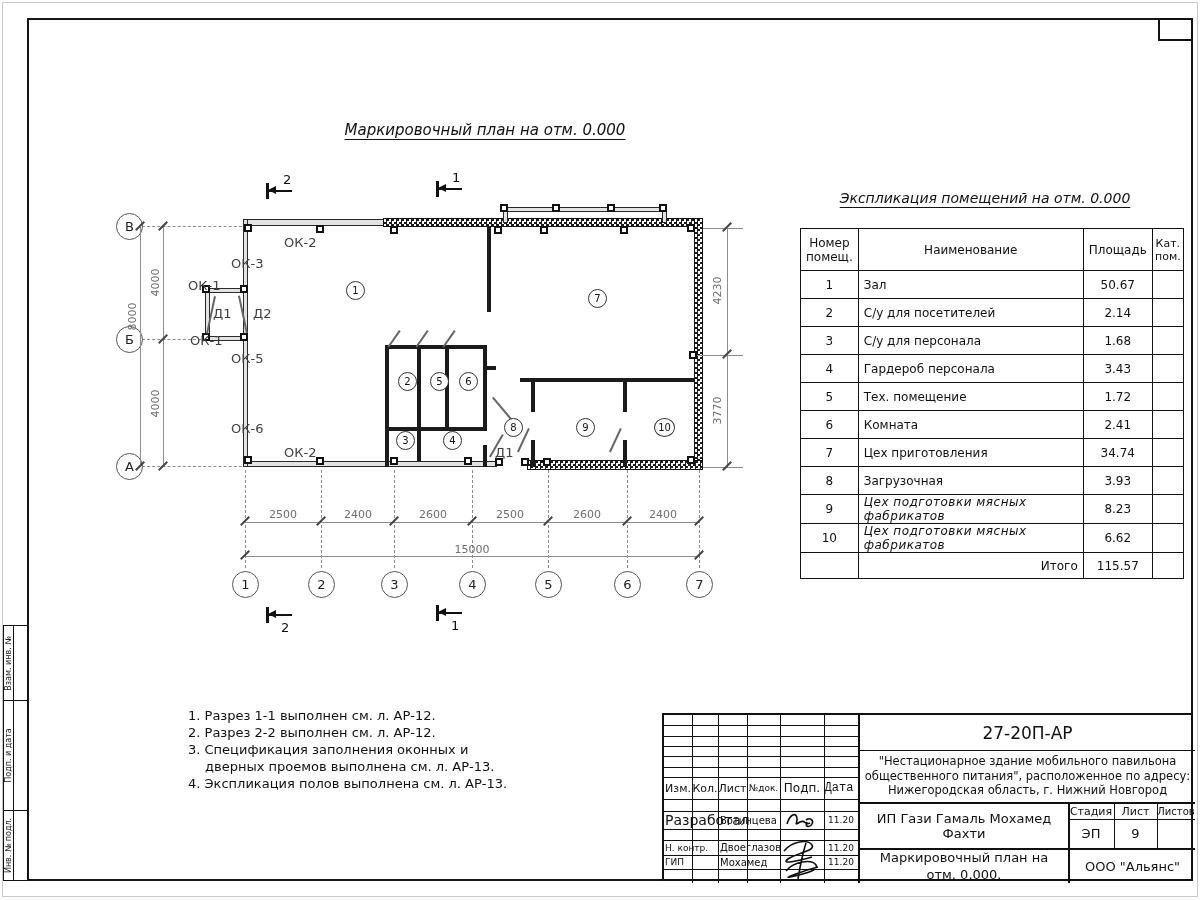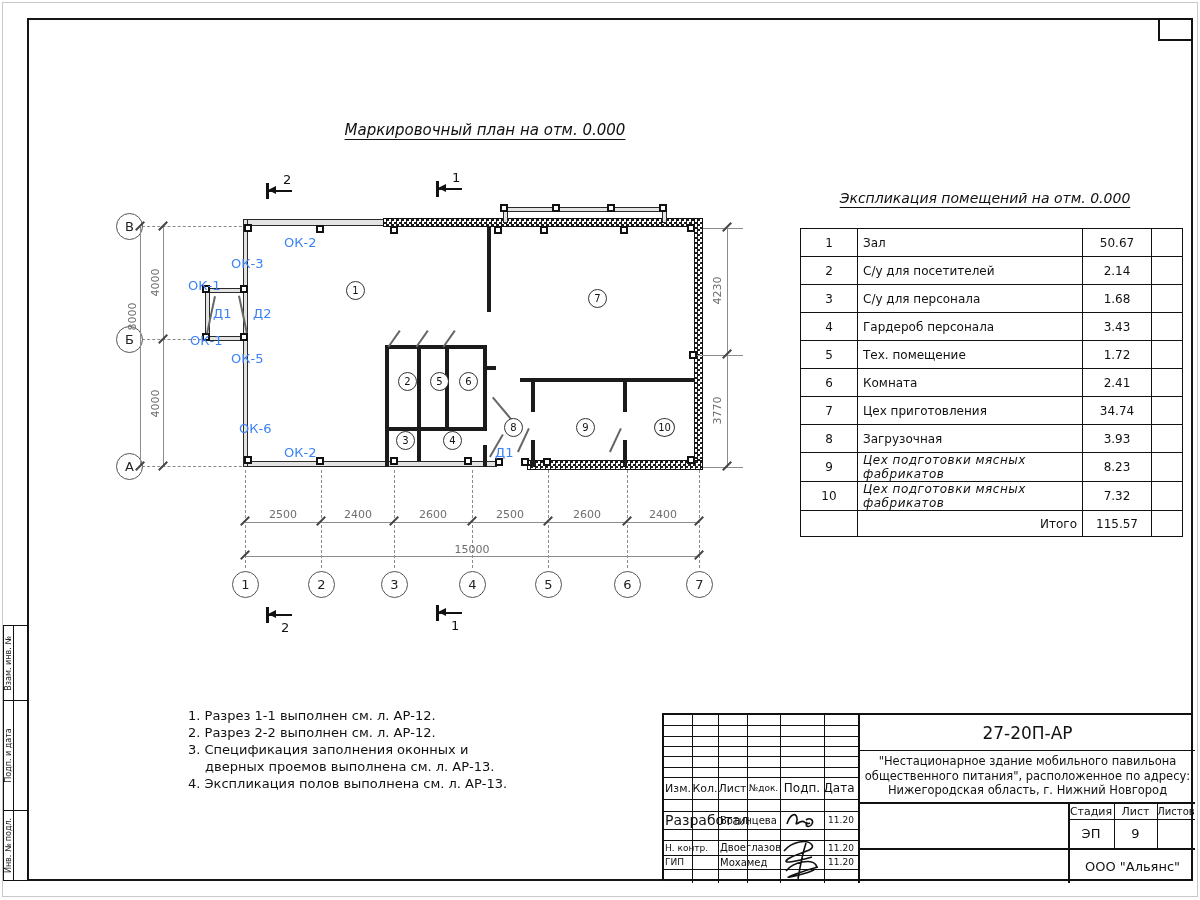--- a/index.html
+++ b/index.html
@@ -15,21 +15,21 @@
   .axh{position:absolute;height:0;border-top:1px dashed #8a8a8a;}
   .axv{position:absolute;width:0;border-left:1px dashed #8a8a8a;}
   .dimline{position:absolute;background:#8d8d8d;}
   .tick{position:absolute;width:12px;height:2px;background:#444;transform:rotate(-45deg);}
   .dimtxt{position:absolute;font-size:11px;color:#6e6e6e;text-align:center;}
   .rot{transform:rotate(-90deg);}
   .axc{position:absolute;width:27px;height:27px;border:1.3px solid #555;border-radius:50%;background:#fff;
        display:flex;align-items:center;justify-content:center;font-size:13px;color:#222;box-sizing:border-box;}
   .roomc{position:absolute;width:19px;height:19px;border:1.2px solid #333;border-radius:50%;background:#fff;
        display:flex;align-items:center;justify-content:center;font-size:10px;color:#111;box-sizing:border-box;}
-  .lbl{position:absolute;font-size:13px;color:#3b82f6;white-space:nowrap;}
+  .lbl{position:absolute;font-size:13px;color:#404040;white-space:nowrap;}
   .diag{position:absolute;width:2px;background:#666;transform-origin:top left;}
   .secbar{position:absolute;width:3px;height:16px;background:#111;}
   .secline{position:absolute;height:2px;background:#111;}
   .secarrow{position:absolute;width:0;height:0;border-top:4px solid transparent;border-bottom:4px solid transparent;border-right:8px solid #111;}
   .sectxt{position:absolute;font-size:13px;color:#111;}
   .ptitle{position:absolute;left:300px;top:121px;width:370px;text-align:center;font-size:15px;font-style:italic;
           text-decoration:underline;text-underline-offset:4px;}
   
   .etitle{position:absolute;left:810px;top:190px;width:350px;text-align:center;font-size:14px;font-style:italic;
           text-decoration:underline;text-underline-offset:4px;}
@@ -159,21 +159,21 @@
   <div class="diag" style="left:528px;top:428px;height:26px;transform:rotate(25deg);"></div>
   <div class="diag" style="left:620px;top:428px;height:26px;transform:rotate(25deg);"></div>
 
   <div class="lbl" style="left:284px;top:235px;">ОК-2</div>
   <div class="lbl" style="left:231px;top:256px;">ОК-3</div>
   <div class="lbl" style="left:188px;top:278px;">ОК-1</div>
   <div class="lbl" style="left:213px;top:306px;">Д1</div>
   <div class="lbl" style="left:253px;top:306px;">Д2</div>
   <div class="lbl" style="left:190px;top:333px;">ОК-1</div>
   <div class="lbl" style="left:231px;top:351px;">ОК-5</div>
-  <div class="lbl" style="left:231px;top:421px;margin-left:8px;">ОК-6</div>
+  <div class="lbl" style="left:231px;top:421px;">ОК-6</div>
   <div class="lbl" style="left:284px;top:445px;">ОК-2</div>
   <div class="lbl" style="left:495px;top:445px;">Д1</div>
 
   <div class="roomc" style="left:346px;top:281px;">
       <span>1</span>
     </div>
   <div class="roomc" style="left:398px;top:372px;">
       <span>2</span>
     </div>
   <div class="roomc" style="left:396px;top:431px;">
@@ -289,20 +289,26 @@
   <div class="sectxt" style="left:281px;top:620px;">2</div>
 
   <div class="secbar" style="left:436px;top:605px;"></div>
   <div class="secline" style="left:438px;top:612px;width:24px;"></div>
   <div class="secarrow" style="left:438px;top:608px;"></div>
   <div class="sectxt" style="left:451px;top:618px;">1</div>
 
   <div class="etitle">Экспликация помещений на отм. 0.000</div>
   <table class="expl">
     <tbody>
+        <tr class="hdr">
+      <th class="c-num">Номер помещ.</th>
+      <th class="c-name" style="text-align:center;">Наименование</th>
+      <th class="c-area">Площадь</th>
+      <th class="c-cat">Кат. пом.</th>
+    </tr>
     <tr>
           <td class="c-num">1</td>
           <td class="c-name">Зал</td>
           <td class="c-area">50.67</td>
           <td class="c-cat"></td>
         </tr>
     <tr>
           <td class="c-num">2</td>
           <td class="c-name">С/у для посетителей</td>
           <td class="c-area">2.14</td>
@@ -346,21 +352,21 @@
         </tr>
     <tr>
           <td class="c-num">9</td>
           <td class="c-name gostfont">Цех подготовки мясных фабрикатов</td>
           <td class="c-area">8.23</td>
           <td class="c-cat"></td>
         </tr>
     <tr>
           <td class="c-num">10</td>
           <td class="c-name gostfont">Цех подготовки мясных фабрикатов</td>
-          <td class="c-area">7.32</td>
+          <td class="c-area">6.62</td>
           <td class="c-cat"></td>
         </tr>
     <tr class="tot">
           <td class="c-num"></td>
           <td class="c-name" style="text-align:right;">Итого</td>
           <td class="c-area">115.57</td>
           <td class="c-cat"></td>
         </tr>
   </tbody>
     </table>
@@ -392,21 +398,21 @@
     <div class="hl" style="left:0;top:114px;width:194px;"></div>
     <div class="hl" style="left:0;top:125px;width:194px;"></div>
     <div class="hl" style="left:0;top:140px;width:194px;"></div>
     <div class="hl" style="left:0;top:154px;width:194px;"></div>
 
     <div class="tbt" style="left:0;top:62px;width:28px;height:22px;font-size:11px;">Изм.</div>
     <div class="tbt" style="left:28px;top:62px;width:26px;height:22px;font-size:11px;">Кол.</div>
     <div class="tbt" style="left:54px;top:62px;width:29px;height:22px;font-size:11px;">Лист</div>
     <div class="tbt" style="left:83px;top:62px;width:33px;height:22px;font-size:9px;">№док.</div>
     <div class="tbt" style="left:116px;top:62px;width:44px;height:22px;font-size:12px;">Подп.</div>
-    <div class="tbt" style="left:160px;top:62px;width:30px;height:22px;font-size:12px;">Дата</div>
+    <div class="tbt" style="left:160px;top:62px;width:30px;height:22px;font-size:12px;font-family:Liberation Mono, monospace;">Дата</div>
 
     <div class="tbt" style="left:1px;top:96px;width:54px;height:18px;font-size:14px;justify-content:flex-start;">Разработал</div>
     <div class="tbt" style="left:56px;top:96px;width:58px;height:18px;font-size:10px;justify-content:flex-start;text-align:center;">Вотинцева</div>
     <div class="tbt" style="left:160px;top:96px;width:34px;height:18px;font-size:9px;">11.20</div>
     <div class="tbt" style="left:1px;top:125px;width:54px;height:15px;font-size:9px;justify-content:flex-start;">Н. контр.</div>
     <div class="tbt" style="left:56px;top:125px;width:60px;height:15px;font-size:10px;justify-content:flex-start;">Двоеглазов</div>
     <div class="tbt" style="left:160px;top:125px;width:34px;height:15px;font-size:9px;">11.20</div>
     <div class="tbt" style="left:1px;top:140px;width:46px;height:14px;font-size:9px;justify-content:flex-start;">ГИП</div>
     <div class="tbt" style="left:56px;top:140px;width:58px;height:14px;font-size:10px;justify-content:flex-start;">Мохамед</div>
     <div class="tbt" style="left:160px;top:140px;width:34px;height:14px;font-size:9px;">11.20</div>
@@ -421,20 +427,22 @@
     <div class="hl" style="left:196px;top:35px;width:335px;"></div>
     <div class="hl" style="left:196px;top:87px;width:335px;height:2px;"></div>
     <div class="hl" style="left:196px;top:133px;width:335px;height:2px;"></div>
     <div class="vl" style="left:404px;top:87px;height:81px;width:2px;"></div>
     <div class="hl" style="left:404px;top:104px;width:127px;"></div>
     <div class="vl" style="left:450px;top:87px;height:46px;"></div>
     <div class="vl" style="left:493px;top:87px;height:46px;"></div>
 
     <div class="tbt" style="left:196px;top:0;width:335px;height:35px;font-size:17px;">27-20П-АР</div>
     <div class="tbt" style="left:200px;top:37px;width:327px;height:48px;font-size:11.5px;line-height:1.3;">"Нестационарное здание мобильного павильона общественного питания", расположенное по адресу: Нижегородская область, г. Нижний Новгород</div>
+    <div class="tbt" style="left:196px;top:89px;width:208px;height:44px;font-size:13px;">ИП Гази Гамаль Мохамед Фахти</div>
     <div class="tbt" style="left:404px;top:88px;width:46px;height:16px;font-size:11px;">Стадия</div>
     <div class="tbt" style="left:450px;top:88px;width:43px;height:16px;font-size:11px;">Лист</div>
     <div class="tbt" style="left:493px;top:88px;width:38px;height:16px;font-size:10px;">Листов</div>
     <div class="tbt" style="left:404px;top:104px;width:46px;height:29px;font-size:13px;">ЭП</div>
     <div class="tbt" style="left:450px;top:104px;width:43px;height:29px;font-size:13px;">9</div>
+    <div class="tbt" style="left:200px;top:135px;width:200px;height:33px;font-size:13px;line-height:1.25;">Маркировочный план на отм. 0.000.</div>
     <div class="tbt" style="left:406px;top:135px;width:125px;height:33px;font-size:13px;">ООО "Альянс"</div>
   </div>
 </div>
 
 </body></html>

